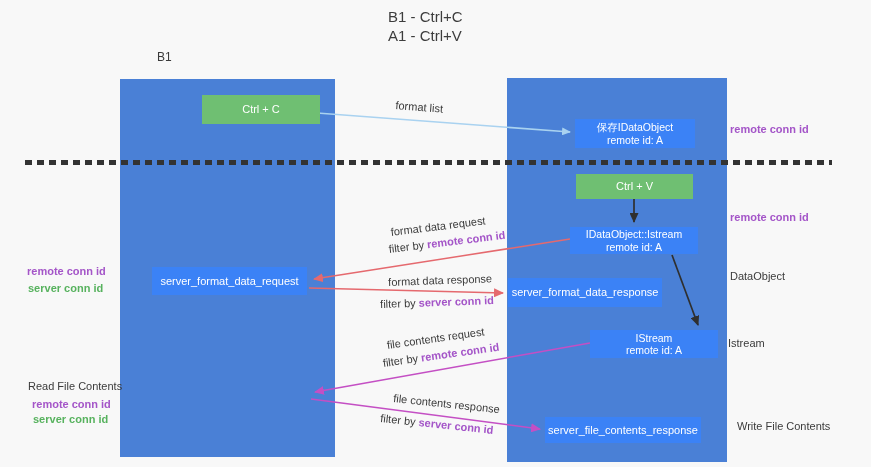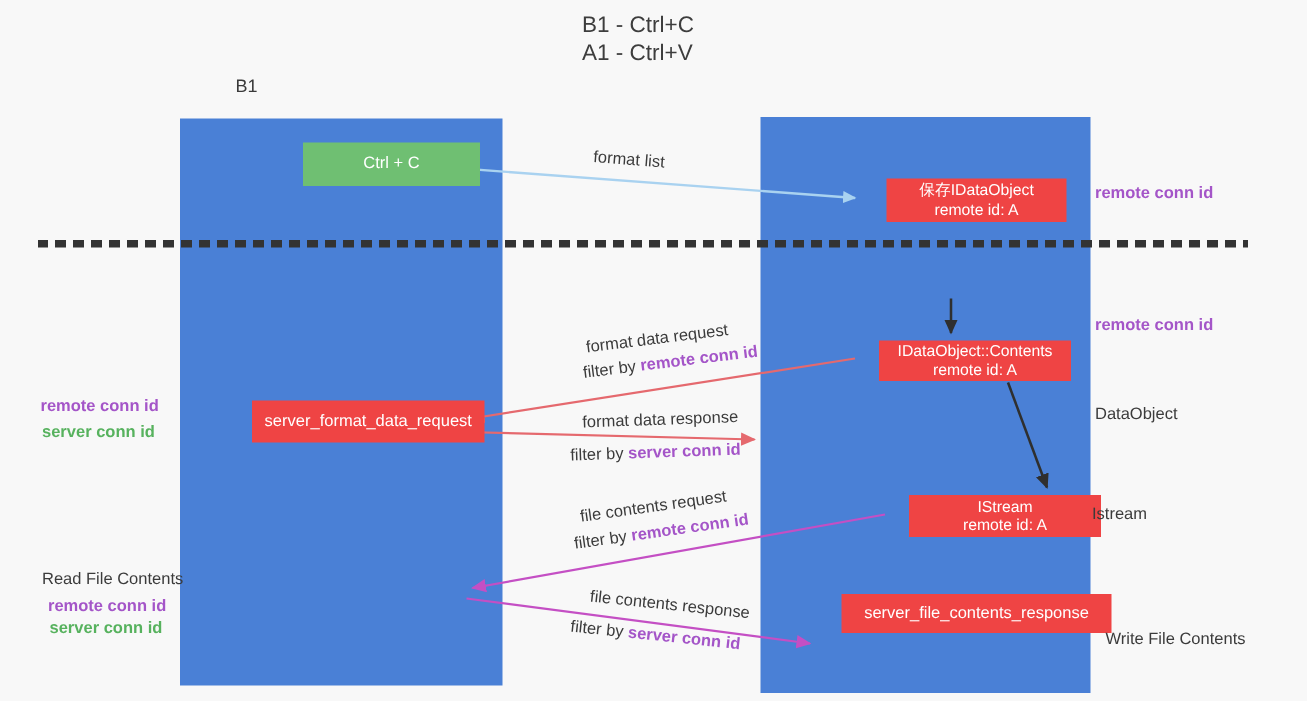--- a/index.html
+++ b/index.html
@@ -19,21 +19,21 @@
   .lane{background:#4a80d6;}
   .lane-left{left:120px;top:79px;width:215px;height:378px;}
   .lane-right{left:507px;top:78px;width:220px;height:384px;}
 
   .dashed{left:25px;top:160px;width:807px;height:5px;
     background:repeating-linear-gradient(90deg,#333333 0 7px,transparent 7px 12px);}
 
   .node{display:flex;flex-direction:column;align-items:center;justify-content:center;
     color:#ffffff;text-align:center;font-size:11px;line-height:13px;box-sizing:border-box;}
   .node.small{font-size:10.5px;line-height:12.5px;}
-  .orange{background:#ef4444;margin-left:16px;}
+  .orange{background:#3b82f6;}
   .green{background:#6fbf72;}
 
   .edge-label{font-size:11px;color:#3b3b3b;white-space:nowrap;transform-origin:left top;}
   .purple{color:#a455c8;font-weight:700;}
   .side-label{font-size:11px;white-space:nowrap;color:#3b3b3b;}
   .side-label.bold-purple{color:#a455c8;font-weight:700;}
   .side-label.bold-green{color:#57b25e;font-weight:700;}
 
   svg.arrows{position:absolute;left:0;top:0;width:871px;height:467px;pointer-events:none;}
 </style>
@@ -86,29 +86,35 @@
     <div>Ctrl + C</div>
   </div>
   <div class="abs node orange" style="left:152px;top:267px;width:155px;height:28px;align-items:center;">
     <div>server_format_data_request</div>
   </div>
 
   <div class="abs node orange small" style="left:575px;top:119px;width:120px;height:29px;">
     <div>保存IDataObject</div>
     <div>remote id: A</div>
   </div>
+  <div class="abs node green" style="left:576px;top:174px;width:117px;height:25px;">
+    <div>Ctrl + V</div>
+  </div>
   <div class="abs node orange small" style="left:570px;top:227px;width:128px;height:27px;">
-    <div>IDataObject::Contents</div>
+    <div>IDataObject::Istream</div>
     <div>remote id: A</div>
+  </div>
+  <div class="abs node orange" style="left:508px;top:278px;width:154px;height:29px;">
+    <div>server_format_data_response</div>
   </div>
   <div class="abs node orange small" style="left:590px;top:330px;width:128px;height:28px;">
     <div>IStream</div>
     <div>remote id: A</div>
   </div>
-  <div class="abs node orange" style="left:545px;top:396px;width:180px;height:26px;">
+  <div class="abs node orange" style="left:545px;top:417px;width:156px;height:26px;">
     <div>server_file_contents_response</div>
   </div>
 
   <div class="abs edge-label" style="left:396px;top:99px;transform:rotate(4.5deg);">format list</div>
 
   <div class="abs edge-label" style="left:390px;top:226px;transform:rotate(-7deg);">format data request</div>
   <div class="abs edge-label" style="left:388px;top:243px;transform:rotate(-7deg);">
     <span>filter by </span><span class="purple">remote conn id</span>
   </div>
 

